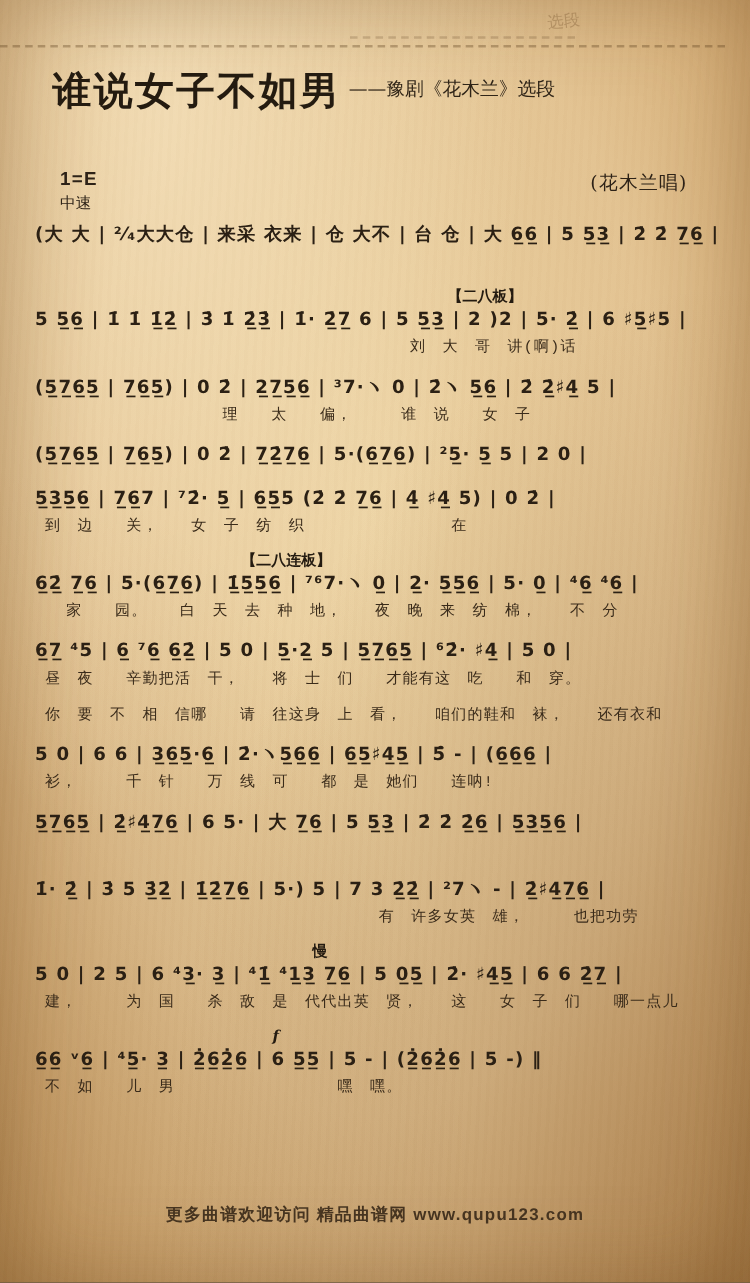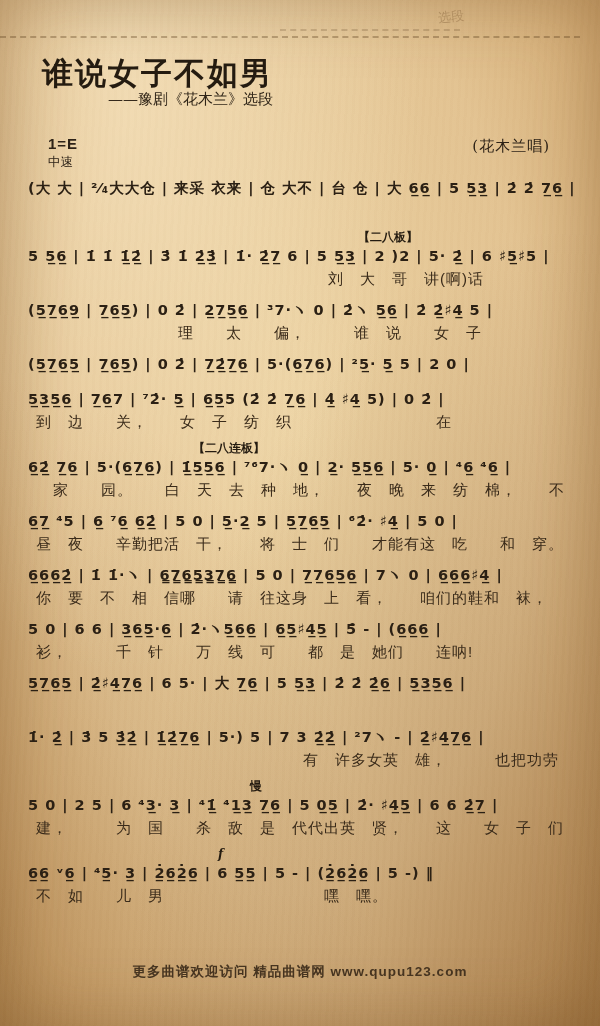--- a/index.html
+++ b/index.html
@@ -16,37 +16,37 @@
       radial-gradient(ellipse at 0% 100%, rgba(120,78,34,.25), rgba(120,78,34,0) 45%),
       radial-gradient(ellipse at 50% 42%, #ecd2a2 0%, #e3c392 55%, #d3ab74 85%, #c49a61 100%);
     box-shadow: inset 0 0 70px rgba(96,58,18,.35);
   }
   .texture{position:absolute;inset:0;pointer-events:none;opacity:.25;
     background:repeating-linear-gradient(93deg, rgba(120,85,40,.06) 0 3px, rgba(255,240,205,.05) 3px 7px);}
   .crease{position:absolute;left:0;right:20px;top:36px;border-top:2px dashed rgba(92,62,30,.35);}
   .crease2{position:absolute;left:280px;width:180px;top:29px;border-top:2px dashed rgba(92,62,30,.22);}
   .watermark{position:absolute;top:8px;left:438px;font-size:13px;color:rgba(130,95,55,.40);
     transform:rotate(-6deg);font-family:"DejaVu Serif","Liberation Serif",serif;}
-  .titleband{position:absolute;left:42px;top:56px;display:flex;align-items:flex-end;white-space:nowrap;flex-direction:column;}
+  .titleband{position:absolute;left:42px;top:56px;display:flex;align-items:center;white-space:nowrap;}
   .title{font-size:31px;font-weight:bold;letter-spacing:2px;color:#241b10;line-height:34px;}
   .subtitle{font-family:"DejaVu Serif","Liberation Serif",serif;font-weight:normal;
     font-size:15px;margin-left:6px;margin-bottom:3px;color:#2f2417;}
   .keyrow{position:absolute;left:48px;top:135px;font-family:Liberation Sans, sans-serif;
     font-size:15px;font-weight:bold;letter-spacing:1px;}
   .temporow{position:absolute;left:48px;top:154px;font-size:12.5px;font-weight:normal;}
   .performer{position:absolute;right:50px;top:137px;font-family:"DejaVu Serif","Liberation Serif",serif;
     font-size:15px;letter-spacing:1px;}
   .score{position:absolute;left:0;top:176px;width:600px;padding:0 28px;box-sizing:border-box;}
   .system{margin-bottom:10px;}
   .sys-label{font-size:12px;font-weight:bold;line-height:14px;color:#241b10;}
   .sys-label:empty{display:none;}
   .notation{font-size:14.5px;font-weight:bold;line-height:25px;letter-spacing:1px;
     white-space:pre;color:#2b2014;}
-  .lyrics{height:19px;font-size:15px;line-height:19px;letter-spacing:1px;white-space:pre;
-    font-family:Liberation Sans, sans-serif;color:#3a2b1a;overflow:hidden;}
+  .lyrics{height:19px;font-size:12px;line-height:19px;letter-spacing:1px;white-space:pre;
+    font-family:Liberation Mono, monospace;color:#3a2b1a;overflow:hidden;}
   .footer{position:absolute;left:0;right:0;top:963px;text-align:center;
     font-size:13.5px;font-weight:bold;letter-spacing:1px;color:#463420;
     font-family:Liberation Sans, sans-serif;}
 </style>
 </head>
 <body>
 
 <div class="page">
   <div class="texture"></div>
   <div class="crease"></div>
@@ -71,21 +71,21 @@
     </div>
 
     <div class="system">
       <div class="sys-label" style="margin-left:330px">【二八板】</div>
       <div class="notation">5 5̲6̲ | 1̇ 1̇ 1̲̇2̲̇ | 3̇ 1̇ 2̲̇3̲̇ | 1̇· 2̲̇7̲ 6 | 5 5̲3̲ | 2 )2 | 5· 2̲̇ | 6 ♯5̲♯5 |</div>
       <div class="lyrics" style="padding-left:300px">刘　大　哥　讲(啊)话</div>
     </div>
 
     <div class="system">
 
-      <div class="notation">(5̲7̲6̲9̲ | 7̲6̲5̲) | 0 2̇ | 2̲7̲5̲6̲ | ³7·ヽ 0 | 2̇ヽ 5̲6̲ | 2̇ 2̲̇♯4̲ 5 |</div>
+      <div class="notation">(5̲7̲6̲5̲ | 7̲6̲5̲) | 0 2̇ | 2̲7̲5̲6̲ | ³7·ヽ 0 | 2̇ヽ 5̲6̲ | 2̇ 2̲̇♯4̲ 5 |</div>
       <div class="lyrics" style="padding-left:150px">理　　太　　偏，　　　谁　说　　女　子</div>
     </div>
 
     <div class="system">
 
       <div class="notation">(5̲7̲6̲5̲ | 7̲6̲5̲) | 0 2̇ | 7̲2̲̇7̲6̲ | 5·(6̲7̲6̲) | ²5̲· 5̲ 5 | 2 0 |</div>
     </div>
 
     <div class="system">
 
@@ -100,21 +100,20 @@
     </div>
 
     <div class="system">
 
       <div class="notation">6̲7̲ ⁴5 | 6̲ ⁷6̲ 6̲2̲̇ | 5 0 | 5̲·2̲ 5 | 5̲7̲6̲5̲ | ⁶2̇· ♯4̲ | 5 0 |</div>
       <div class="lyrics" style="padding-left:8px">昼　夜　　辛勤把活　干，　　将　士　们　　才能有这　吃　　和　穿。</div>
     </div>
 
     <div class="system">
 
-      <div class="notation">6̲6̲6̲2̲̇ | 1̇ 1̇·ヽ | 6̳7̳6̳5̳3̳7̳6̳ | 5 0 | 7̲7̲6̲5̲6̲ | 7ヽ 0 | 6̲6̲6̲♯4̲ |</div>
       <div class="lyrics" style="padding-left:8px">你　要　不　相　信哪　　请　往这身　上　看，　　咱们的鞋和　袜，　　还有衣和</div>
     </div>
 
     <div class="system">
 
       <div class="notation">5 0 | 6 6 | 3̲6̲5̲·6̲ | 2̇·ヽ5̲6̲6̲ | 6̲5̲♯4̲5̲ | 5̑ - | (6̲6̲6̲ |</div>
       <div class="lyrics" style="padding-left:8px">衫，　　　千　针　　万　线　可　　都　是　她们　　连呐!</div>
     </div>
 
     <div class="system">

